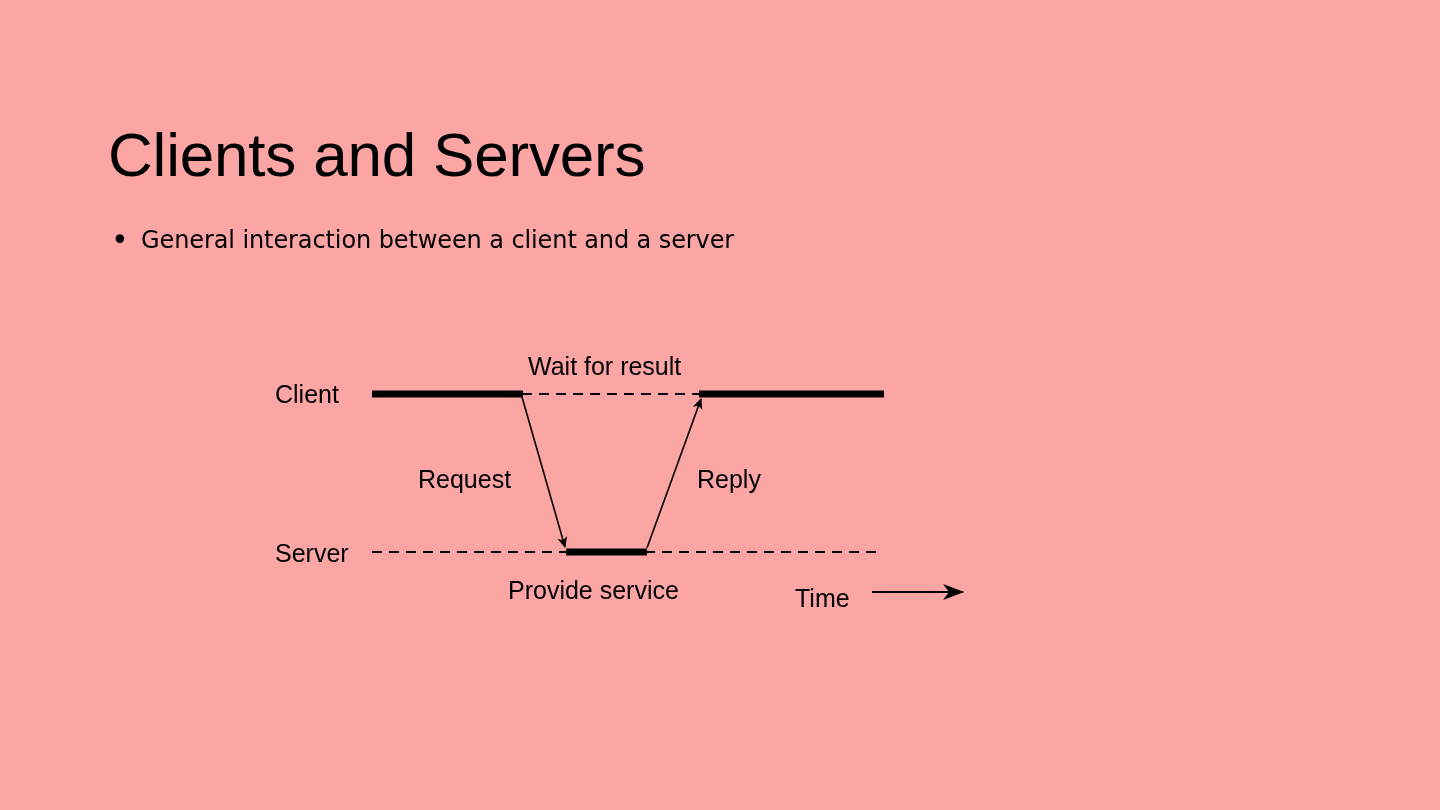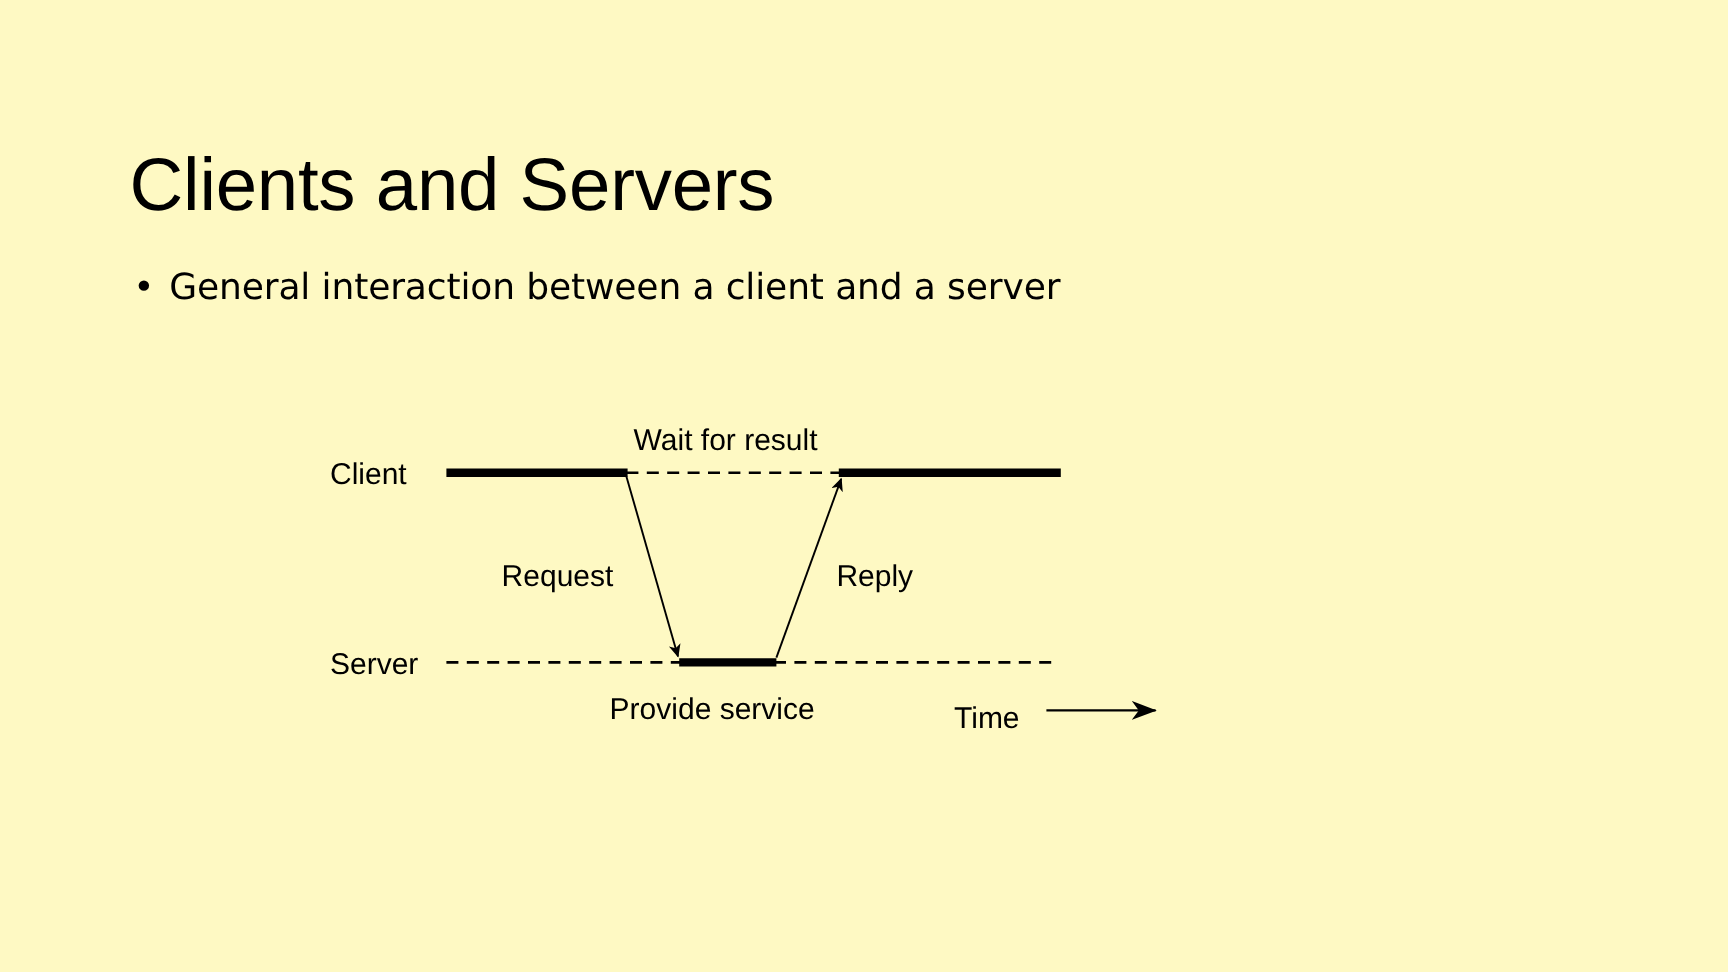--- a/index.html
+++ b/index.html
@@ -12,21 +12,21 @@
     height: 810px;
     position: relative;
     overflow: hidden;
     font-family: "Liberation Sans", sans-serif;
     color: #000000;
   }
 
   #slide {
     position: absolute;
     inset: 0;
-    background: #fef9c3;
+    background: #fca5a5;
     text-decoration: underline;
   }
 
   
   #slide-title {
     position: absolute;
     left: 108px;
     top: 78px;
     width: 1230px;
     font-family: "Liberation Sans", sans-serif;
@@ -59,21 +59,21 @@
     font-size: 30px;
     line-height: 44px;
     text-align: left;
     padding-left: 3px;
     color: #000000;
     font-family: "DejaVu Sans", sans-serif;
   }
   .bullet-text {
     flex: 1 1 auto;
     font-family: "DejaVu Sans", sans-serif;
-    font-size: 30px;
+    font-size: 24px;
     line-height: 44px;
     font-weight: 400;
     color: #000000;
     letter-spacing: -0.1px;
   }
 
   
   #diagram {
     position: absolute;
     left: 255px;

